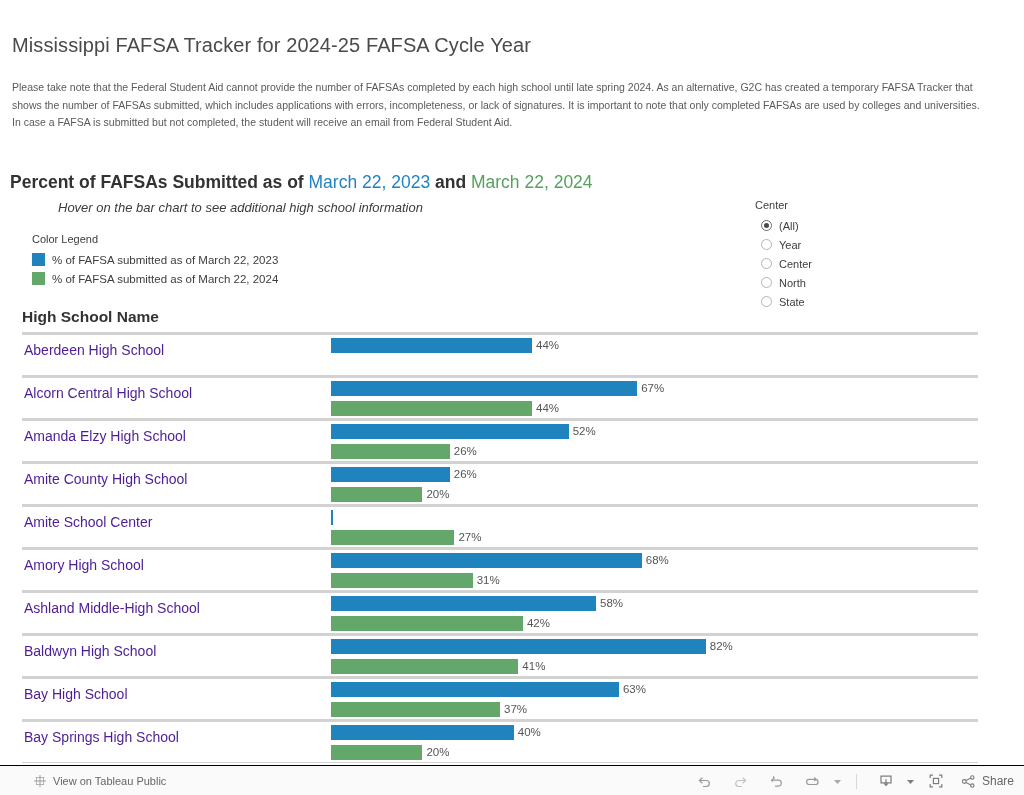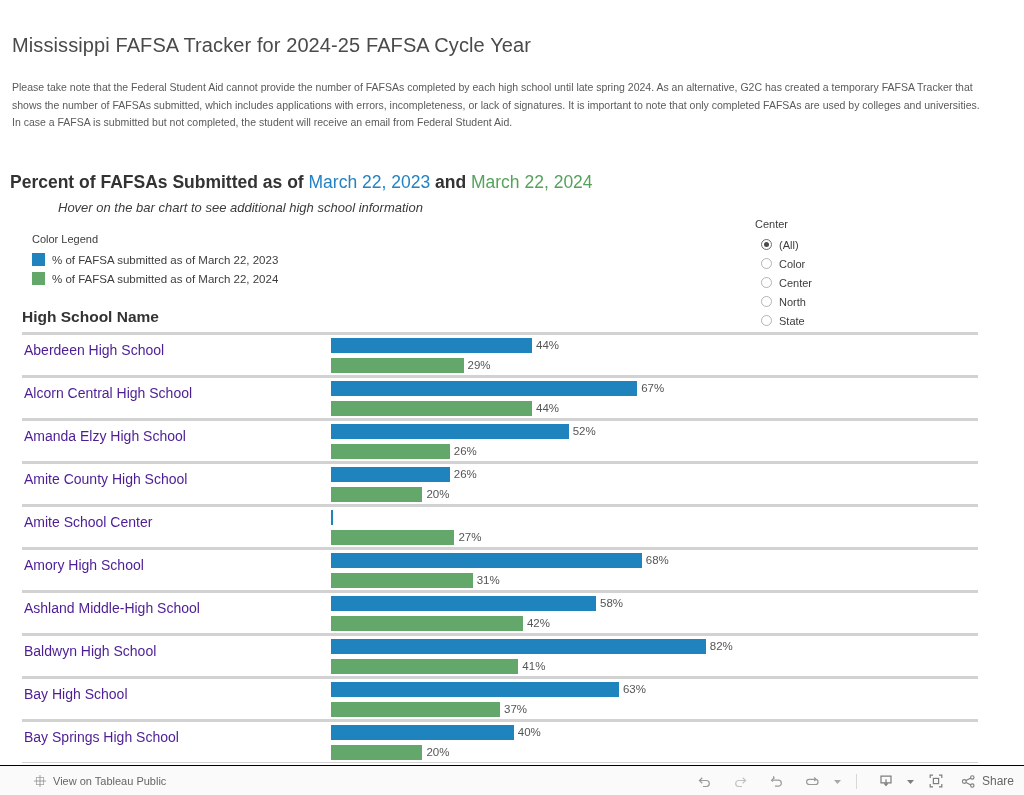--- a/index.html
+++ b/index.html
@@ -88,21 +88,20 @@
     font-size: 11.5px;
     color: #3d3d3d;
     white-space: nowrap;
   }
 
   
   .filter {
     position: absolute;
     left: 755px;
     top: 199px;
-    margin-top: 19px;
   }
   .filter-title {
     font-size: 11px;
     color: #3d3d3d;
     margin-bottom: 5px;
   }
   .radio-row {
     display: flex;
     align-items: center;
     height: 19px;
@@ -298,21 +297,21 @@
 </div>
 
 <div class="filter">
   <div class="filter-title">Center</div>
   <div class="radio-row selected">
     <span class="radio-mark"></span>
     <span class="radio-label">(All)</span>
   </div>
   <div class="radio-row">
     <span class="radio-mark"></span>
-    <span class="radio-label">Color</span>
+    <span class="radio-label">Year</span>
   </div>
   <div class="radio-row">
     <span class="radio-mark"></span>
     <span class="radio-label">Center</span>
   </div>
   <div class="radio-row">
     <span class="radio-mark"></span>
     <span class="radio-label">North</span>
   </div>
   <div class="radio-row">
@@ -325,24 +324,20 @@
   <div class="chart" style="position:static;">
     <div class="chart-head">High School Name</div>
     <div id="rows-container">
         <div class="rowline"></div>
         <div class="school-row">
           <div class="school-name">Aberdeen High School</div>
           <div class="bars">
             <div class="bar-track">
               <div class="bar blue" style="width: 201.08px; background: rgb(31, 131, 189);"></div>
               <span class="bar-value" style="left: 205.08px;">44%</span>
-            </div>
-            <div class="bar-track">
-              <div class="bar green" style="width: 132.53px; background: rgb(99, 167, 107);"></div>
-              <span class="bar-value" style="left: 136.53px;">29%</span>
             </div>
           </div>
         </div>
         <div class="rowline"></div>
         <div class="school-row">
           <div class="school-name">Alcorn Central High School</div>
           <div class="bars">
             <div class="bar-track">
               <div class="bar blue" style="width: 306.19px; background: rgb(31, 131, 189);"></div>
               <span class="bar-value" style="left: 310.19px;">67%</span>

